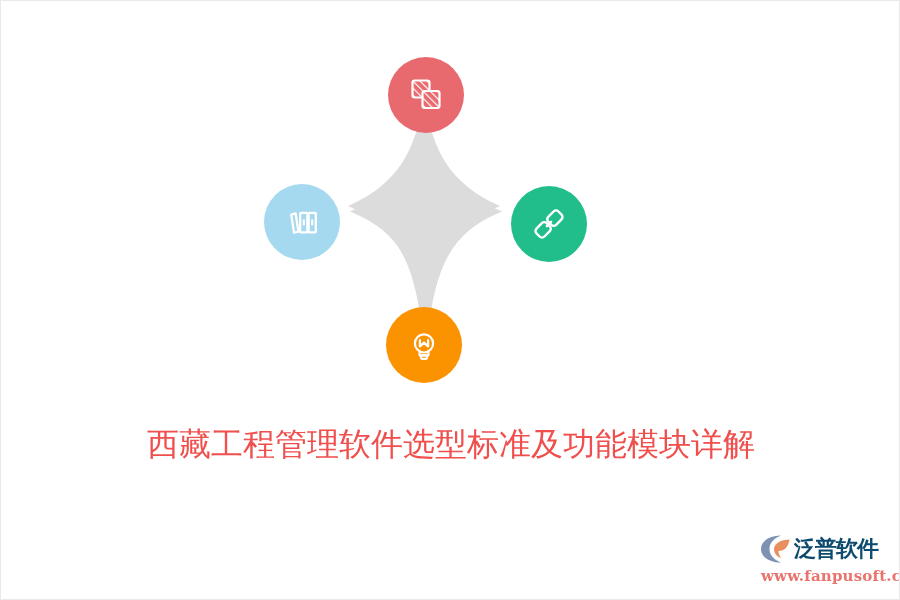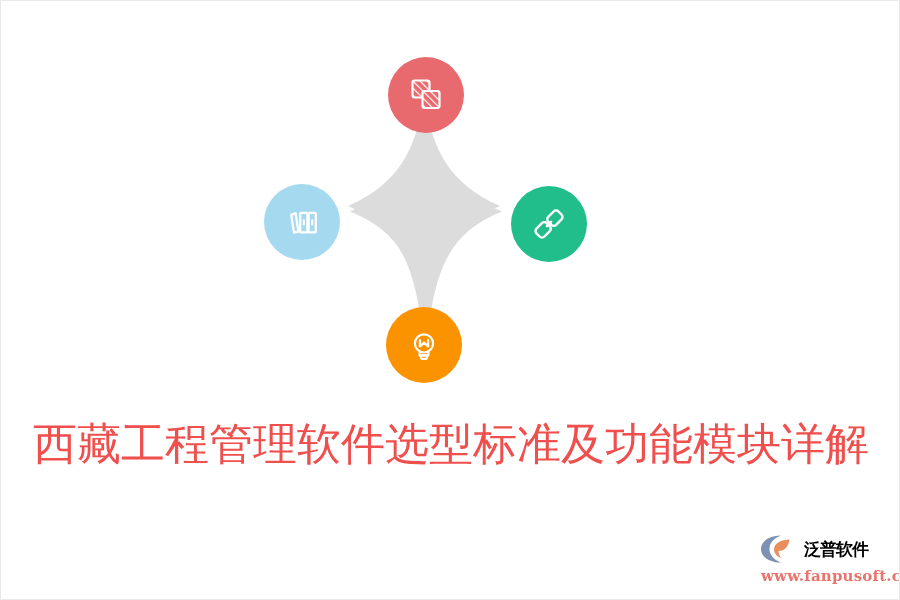--- a/index.html
+++ b/index.html
@@ -48,21 +48,21 @@
   #node-bottom { left: 130px; top: 266px; width: 76px; height: 76px; }
 
   
   #title {
     position: absolute;
     left: 0;
     top: 415px;
     width: 900px;
     text-align: center;
     font-family: "DejaVu Serif", "Liberation Serif", serif;
-    font-size: 44px;
+    font-size: 32px;
     line-height: 56px;
     letter-spacing: 0px;
     white-space: nowrap;
   }
 
   
   #logo {
     position: absolute;
     left: 758px;
     top: 531px;
@@ -73,25 +73,25 @@
     align-items: flex-start;
   }
   #logo-top {
     display: flex;
     align-items: center;
     height: 34px;
   }
   #logo-mark { width: 34px; height: 30px; flex: 0 0 auto; }
   #logo-word {
     font-family: "DejaVu Sans", "Liberation Sans", sans-serif;
-    font-size: 17px;
+    font-size: 22px;
     font-weight: bold;
-    color: #000000;
+    color: #0c4a6e;
     line-height: 30px;
-    margin-left: 11px;
+    margin-left: 1px;
     letter-spacing: -1px;
   }
   #logo-url {
     font-family: "DejaVu Serif", "Liberation Serif", serif;
     font-size: 15px;
     font-weight: bold;
     color: #e9746e;
     line-height: 19px;
     margin-top: 1px;
     margin-left: 2px;

